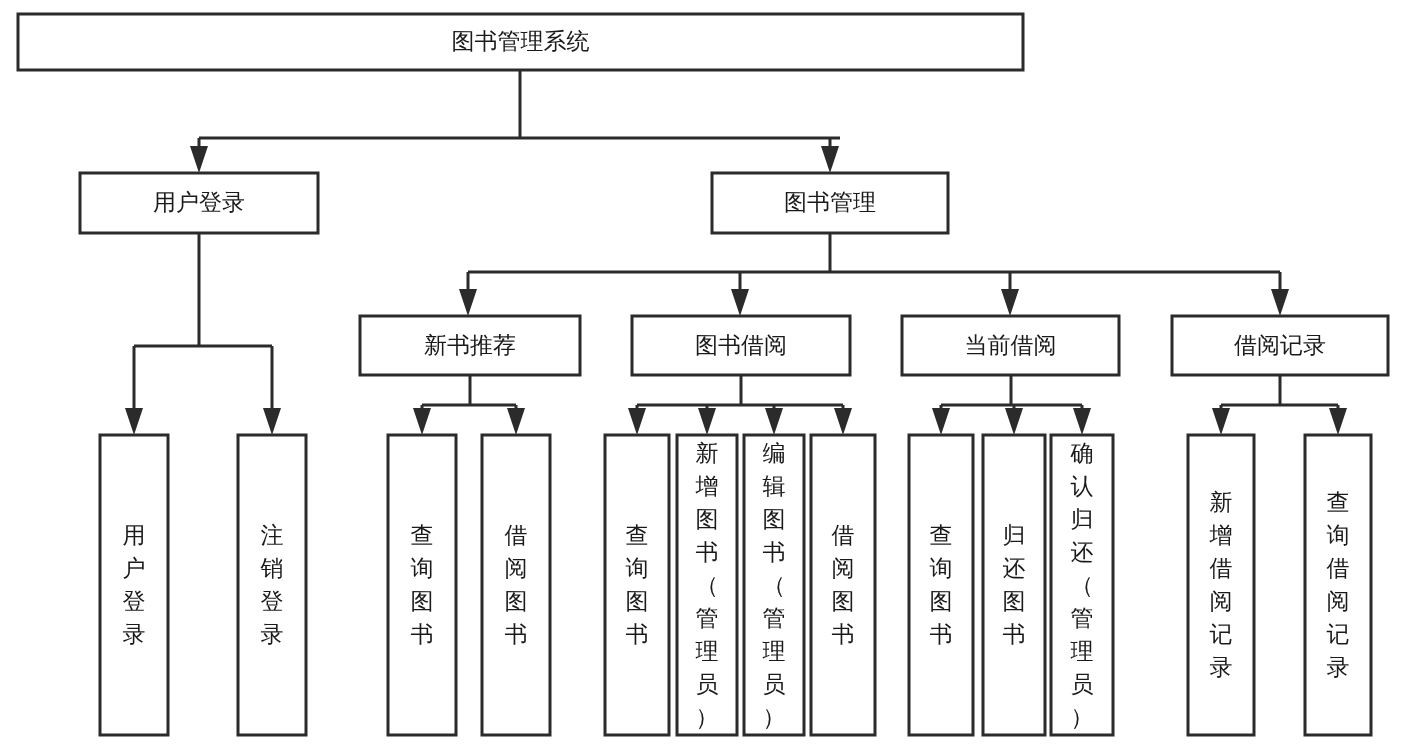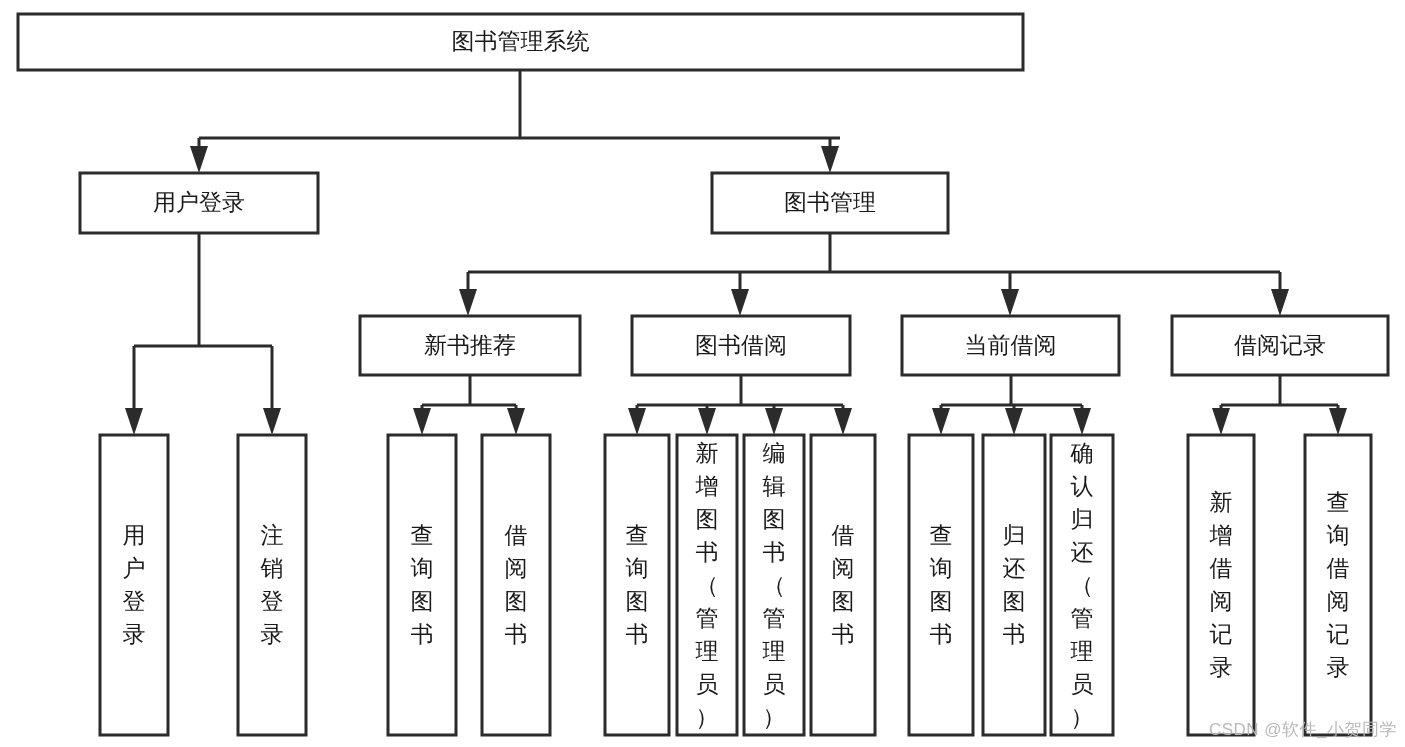--- a/index.html
+++ b/index.html
@@ -212,14 +212,13 @@
           <text class="node-label-v" x="1221" y="510"><tspan x="1221">新</tspan><tspan x="1221" dy="33">增</tspan><tspan x="1221" dy="33">借</tspan><tspan x="1221" dy="33">阅</tspan><tspan x="1221" dy="33">记</tspan><tspan x="1221" dy="33">录</tspan></text>
         </g>
         <g>
           <rect class="node-box" x="1305" y="435" width="66" height="300"></rect>
           <text class="node-label-v" x="1338" y="510"><tspan x="1338">查</tspan><tspan x="1338" dy="33">询</tspan><tspan x="1338" dy="33">借</tspan><tspan x="1338" dy="33">阅</tspan><tspan x="1338" dy="33">记</tspan><tspan x="1338" dy="33">录</tspan></text>
         </g>
       </g>
 
   </svg>
 
-  <div class="watermark">CSDN @软件_小贺同学</div>
 </div>
 
 </body></html>

